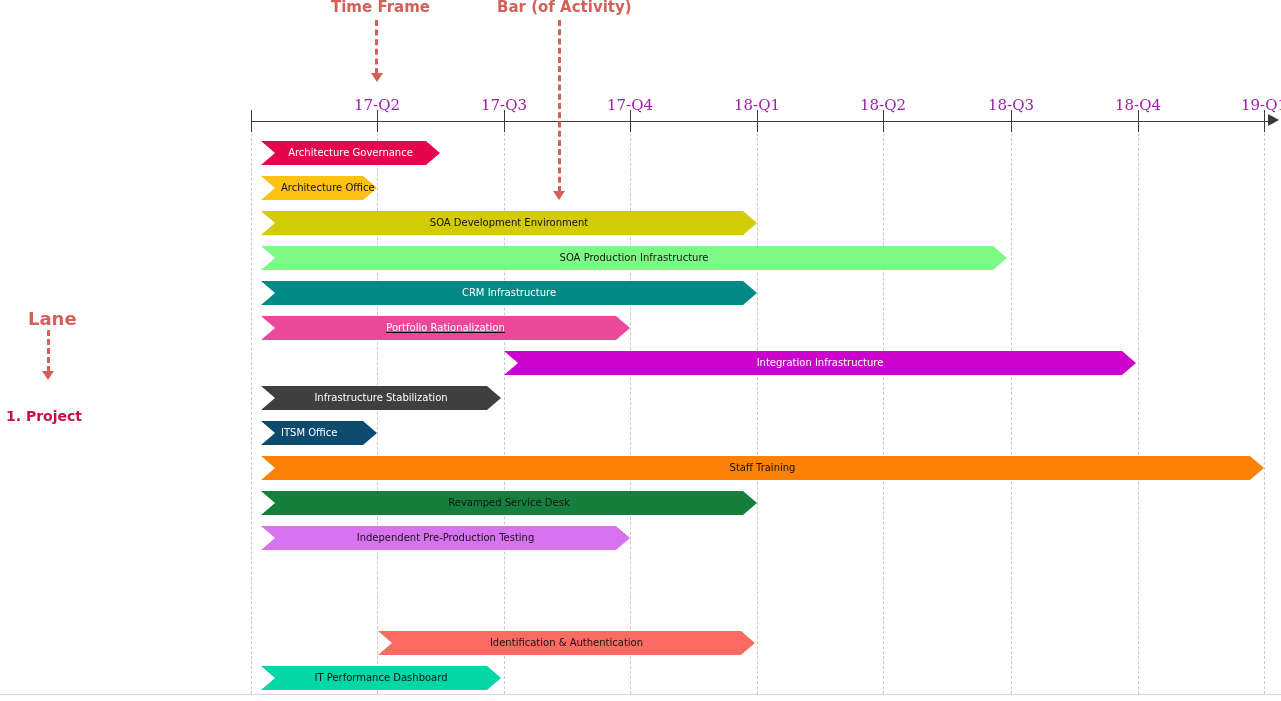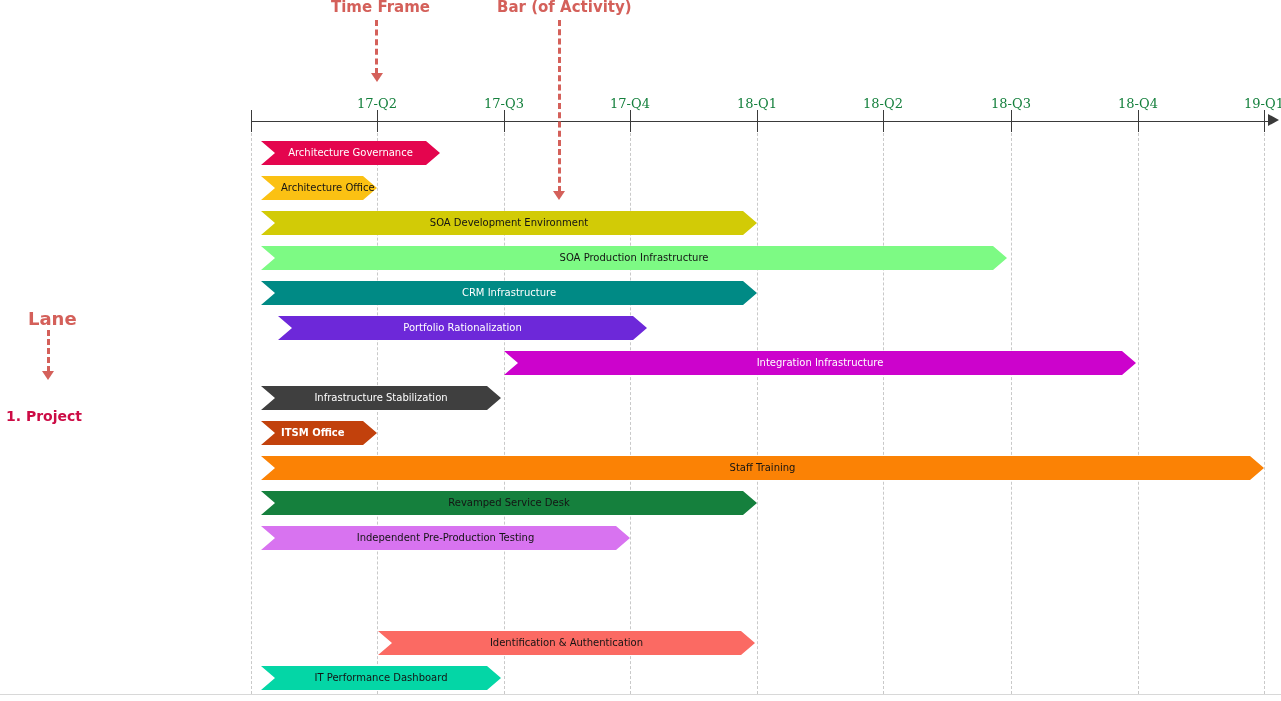--- a/index.html
+++ b/index.html
@@ -80,22 +80,22 @@
     top: 110px;
     width: 1px;
     height: 22px;
     background: #3a3a3a;
   }
   .axis-tick-label {
     position: absolute;
     top: 96px;
     transform: translateX(-50%);
     font-family: "DejaVu Serif", "Liberation Serif", serif;
-    font-size: 13px;
-    color: #15803d;
+    font-size: 15px;
+    color: #a21caf;
     white-space: nowrap;
   }
 
   
   .grid-line {
     position: absolute;
     top: 133px;
     width: 0;
     height: 561px;
     border-left: 1px dashed #c9c9c9;
@@ -183,30 +183,30 @@
     </div>
     <div class="bar-shape" style="left: 261px; top: 211px; width: 496px; background: rgb(210, 203, 6);">
       <span class="bar-label dark">SOA Development Environment</span>
     </div>
     <div class="bar-shape" style="left: 261px; top: 246px; width: 746px; background: rgb(125, 250, 132);">
       <span class="bar-label dark">SOA Production Infrastructure</span>
     </div>
     <div class="bar-shape" style="left: 261px; top: 281px; width: 496px; background: rgb(0, 138, 133);">
       <span class="bar-label light">CRM Infrastructure</span>
     </div>
-    <div class="bar-shape" style="left: 278px; top: 316px; width: 369px; background: #6d28d9;">
+    <div class="bar-shape" style="left: 261px; top: 316px; width: 369px; background: #ec4899; text-decoration: underline;">
       <span class="bar-label light">Portfolio Rationalization</span>
     </div>
     <div class="bar-shape" style="left: 504px; top: 351px; width: 632px; background: rgb(204, 3, 204);">
       <span class="bar-label light">Integration Infrastructure</span>
     </div>
     <div class="bar-shape" style="left: 261px; top: 386px; width: 240px; background: rgb(63, 63, 63);">
       <span class="bar-label light">Infrastructure Stabilization</span>
     </div>
-    <div class="bar-shape" style="left: 261px; top: 421px; width: 116px; background: #c2410c; font-weight: bold;">
+    <div class="bar-shape" style="left: 261px; top: 421px; width: 116px; background: #0c4a6e;">
       <span class="bar-label light offset-left">ITSM Office</span>
     </div>
     <div class="bar-shape" style="left: 261px; top: 456px; width: 1003px; background: rgb(251, 130, 5);">
       <span class="bar-label dark">Staff Training</span>
     </div>
     <div class="bar-shape" style="left: 261px; top: 491px; width: 496px; background: #15803d;">
       <span class="bar-label dark">Revamped Service Desk</span>
     </div>
     <div class="bar-shape" style="left: 261px; top: 526px; width: 369px; background: rgb(216, 115, 240);">
       <span class="bar-label dark">Independent Pre-Production Testing</span>

